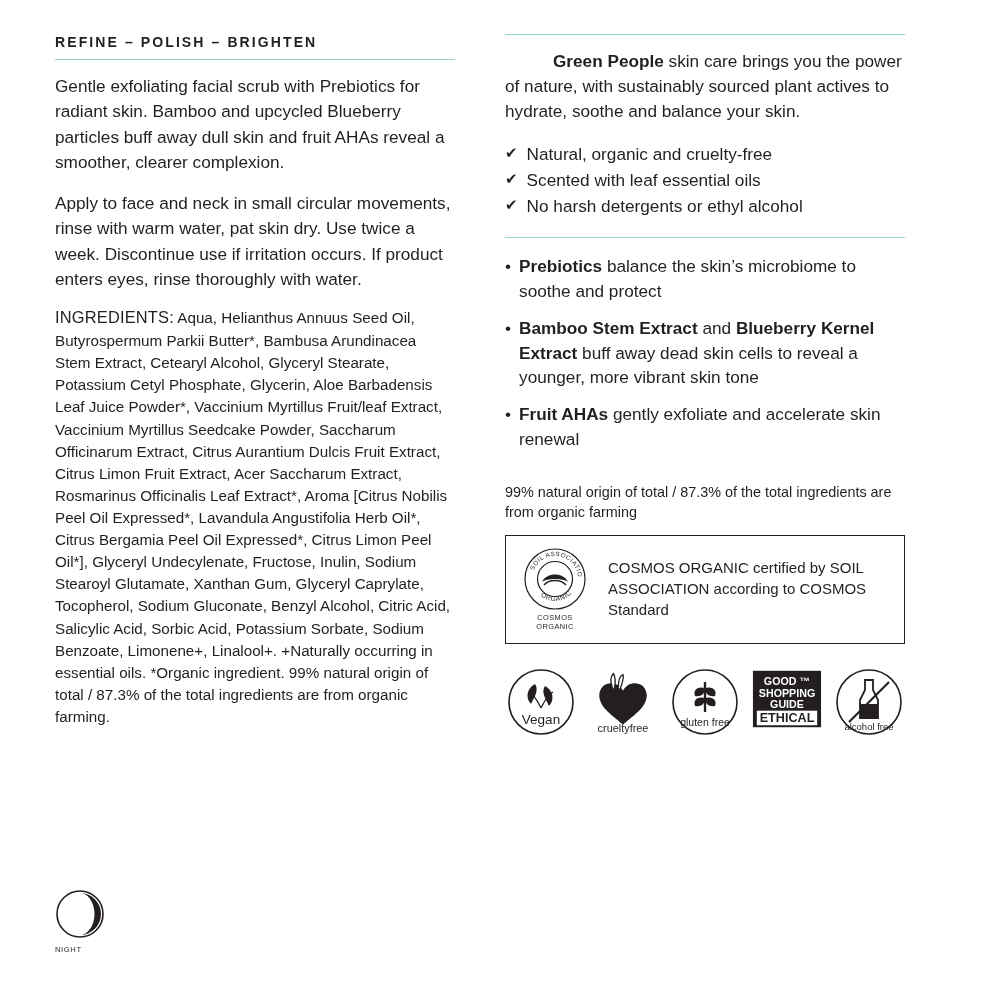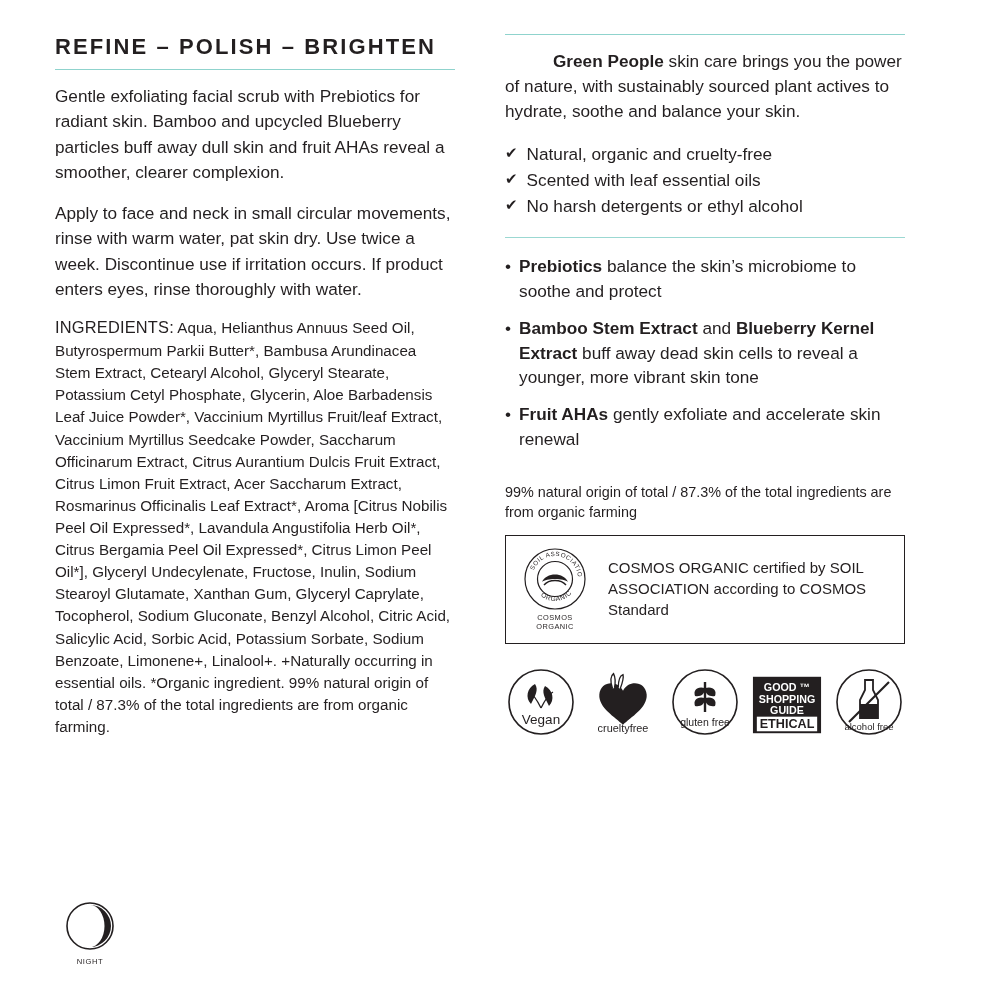--- a/index.html
+++ b/index.html
@@ -24,21 +24,21 @@
     gap: 50px;
   }
   .col {
     flex: 1 1 0;
     min-width: 0;
   }
   .col-left { width: 400px; flex: 0 0 400px; }
   .col-right { width: 400px; flex: 0 0 400px; }
 
   h2.heading {
-    font-size: 22px;
+    font-size: 14px;
     font-weight: bold;
     letter-spacing: 2.1px;
     margin: 0 0 9px 0;
     text-transform: uppercase;
     color: #231f20;
   }
   .rule {
     border: 0;
     border-top: 1.5px solid #8fd3cd;
     margin: 0 0 14px 0;
@@ -155,38 +155,37 @@
     display: flex;
     align-items: center;
     justify-content: space-between;
     gap: 6px;
     margin-bottom: 14px;
   }
   .badge {
     width: 72px;
     height: 72px;
     display: flex;
-    align-items: flex-end;
+    align-items: flex-start;
     justify-content: center;
     position: relative;
   }
   .badge svg { display: block; }
 
   .charity {
     text-align: center;
     font-size: 16.4px;
     margin: 0;
   }
 
   .night-mark {
     position: absolute;
     left: 55px;
-    bottom: 34px;
+    bottom: 46px;
     width: 70px;
-    text-align: center;
   }
   .night-mark .label {
     font-size: 7.6px;
     letter-spacing: 0.6px;
     margin-top: 2px;
   }
 </style>
 </head>
 <body>
 

